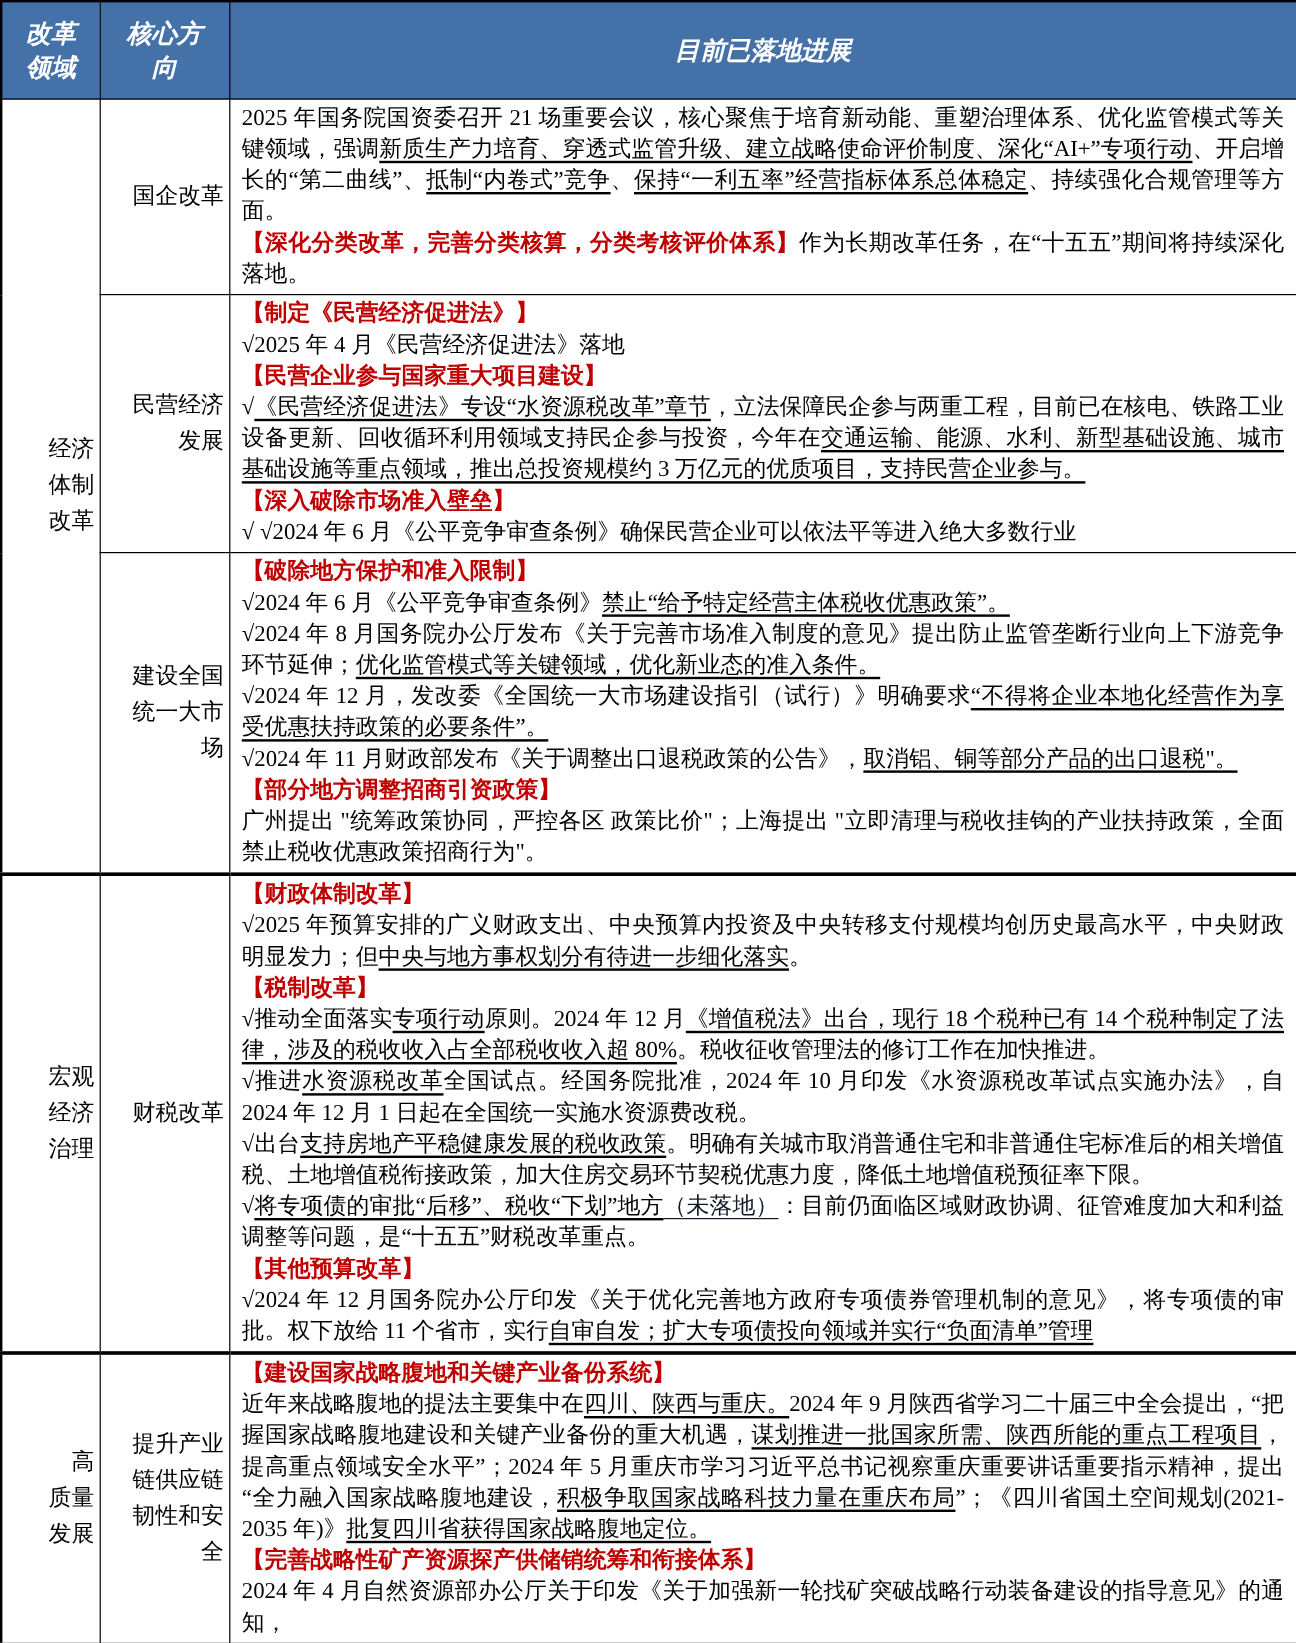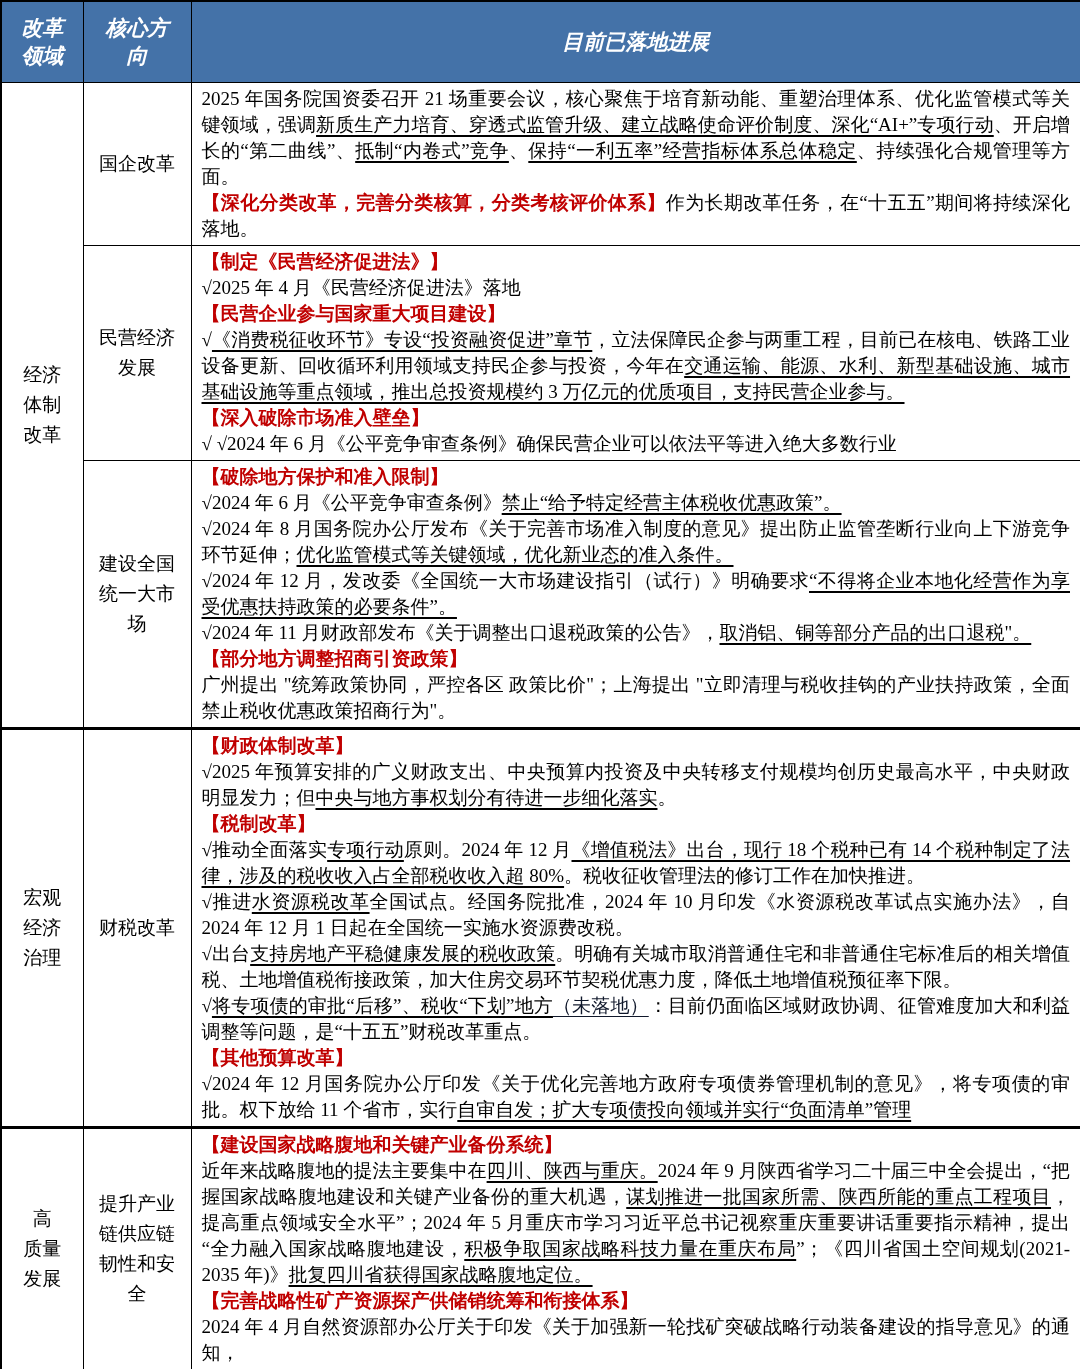--- a/index.html
+++ b/index.html
@@ -44,21 +44,21 @@
   }
 
   td{
     border:1.2px solid #000;
     vertical-align:middle;
     box-sizing:border-box;
   }
   tr.sec-start > td{border-top:3px solid #000;margin-left:41px;}
 
   td.area-cell, td.direction-cell{
-    text-align:center;
+    text-align:right;
     font-size:19px;
     line-height:30px;
     padding:2px 4px;
   }
   td.progress-cell{
     vertical-align:top;
     padding:3px 10px 3px 10px;
     text-align:justify;
   }
   td.progress-cell p{
@@ -98,21 +98,21 @@
             <p><span class="seg">2025 年国务院国资委召开 21 场重要会议，核心聚焦于培育新动能、重塑治理体系、优化监管模式等关键领域，强调</span><span class="seg b u">新质生产力培育、穿透式监管升级、建立战略使命评价制度、深化“AI+”专项行动</span><span class="seg">、开启增长的“第二曲线”、</span><span class="seg b u">抵制“内卷式”竞争</span><span class="seg">、</span><span class="seg b u">保持“一利五率”经营指标体系总体稳定</span><span class="seg">、持续强化合规管理等方面。</span></p>
             <p><span class="seg r">【深化分类改革，完善分类核算，分类考核评价体系】</span><span class="seg">作为长期改革任务，在“十五五”期间将持续深化落地。</span></p>
           </td>
         </tr>
         <tr>
           <td class="direction-cell">民营经济<br>发展</td>
           <td class="progress-cell" style="height: 212px;">
             <p><span class="seg r">【制定《民营经济促进法》】</span></p>
             <p><span class="seg">√2025 年 4 月《民营经济促进法》落地</span></p>
             <p><span class="seg r">【民营企业参与国家重大项目建设】</span></p>
-            <p><span class="seg">√</span><span class="seg b u">《消费税征收环节》专设“投资融资促进”章节</span><span class="seg">，立法保障民企参与两重工程，目前已在核电、铁路工业设备更新、回收循环利用领域支持民企参与投资，今年在</span><span class="seg b u">交通运输、能源、水利、新型基础设施、城市基础设施等重点领域，推出总投资规模约 3 万亿元的优质项目，支持民营企业参与。</span></p>
+            <p><span class="seg">√</span><span class="seg b u">《民营经济促进法》专设“水资源税改革”章节</span><span class="seg">，立法保障民企参与两重工程，目前已在核电、铁路工业设备更新、回收循环利用领域支持民企参与投资，今年在</span><span class="seg b u">交通运输、能源、水利、新型基础设施、城市基础设施等重点领域，推出总投资规模约 3 万亿元的优质项目，支持民营企业参与。</span></p>
             <p><span class="seg r">【深入破除市场准入壁垒】</span></p>
             <p><span class="seg">√ √2024 年 6 月《公平竞争审查条例》确保民营企业可以依法平等进入绝大多数行业</span></p>
           </td>
         </tr>
         <tr>
           <td class="direction-cell">建设全国<br>统一大市<br>场</td>
           <td class="progress-cell" style="height: 201px;">
             <p><span class="seg r">【破除地方保护和准入限制】</span></p>
             <p><span class="seg">√2024 年 6 月《公平竞争审查条例》</span><span class="seg b u">禁止“给予特定经营主体税收优惠政策”。</span></p>
             <p><span class="seg">√2024 年 8 月国务院办公厅发布《关于完善市场准入制度的意见》提出防止监管垄断行业向上下游竞争环节延伸；</span><span class="seg b u">优化监管模式等关键领域，优化新业态的准入条件。</span></p>

